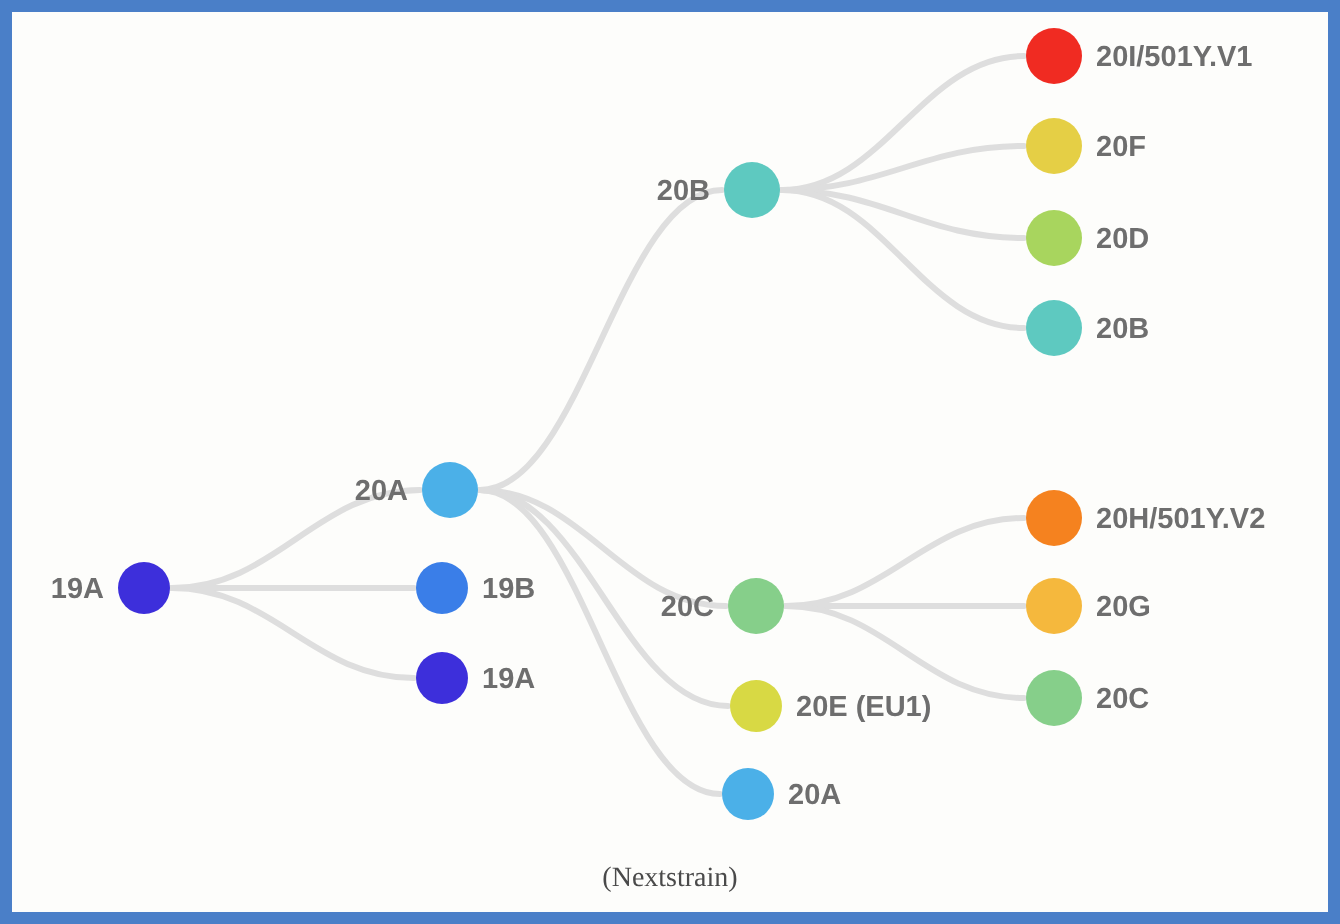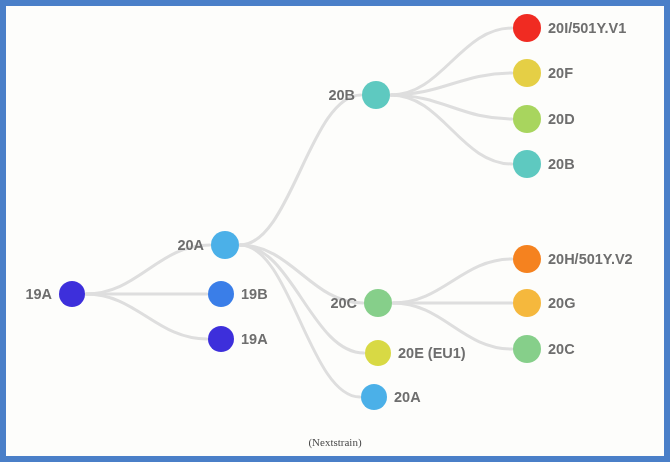--- a/index.html
+++ b/index.html
@@ -43,21 +43,21 @@
   }
   .node-label.right { text-anchor: start; }
   .node-label.left  { text-anchor: end; }
   .caption {
     position: absolute;
     left: 0;
     right: 0;
     bottom: 8px;
     text-align: center;
     font-family: "Liberation Serif", serif;
-    font-size: 11px;
+    font-size: 14px;
     color: #4a4a4a;
   }
 </style>
 </head>
 <body>
 
 <div id="screenshot">
 
   <svg id="tree-svg" viewBox="0 0 658 450">
     <g id="edges-layer">

